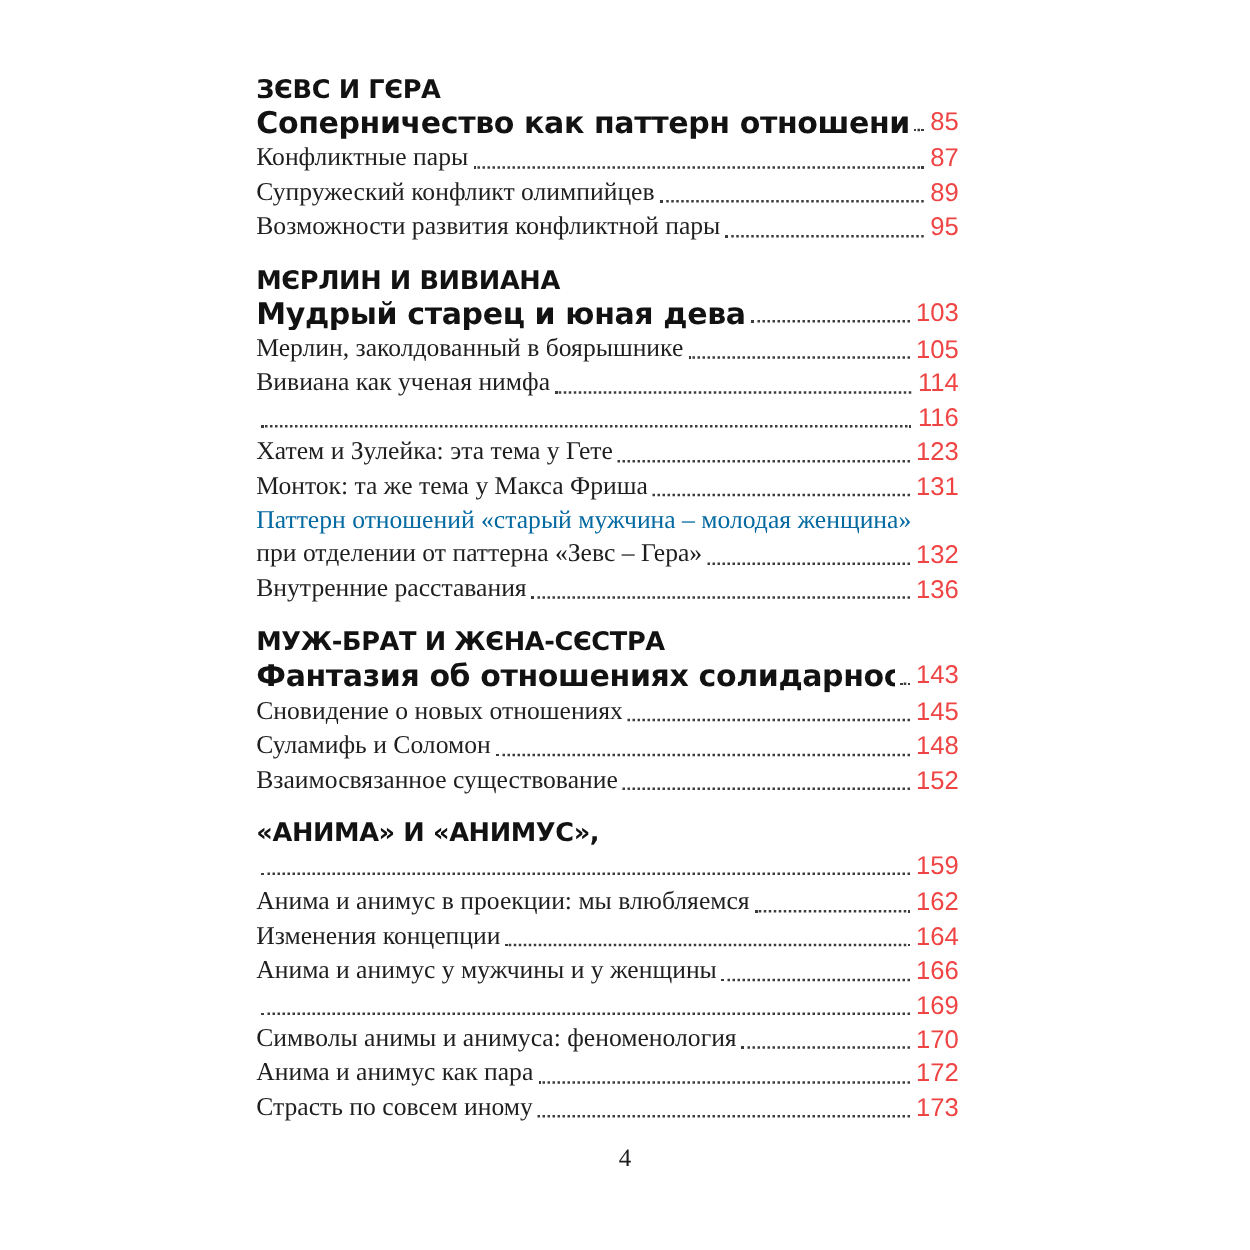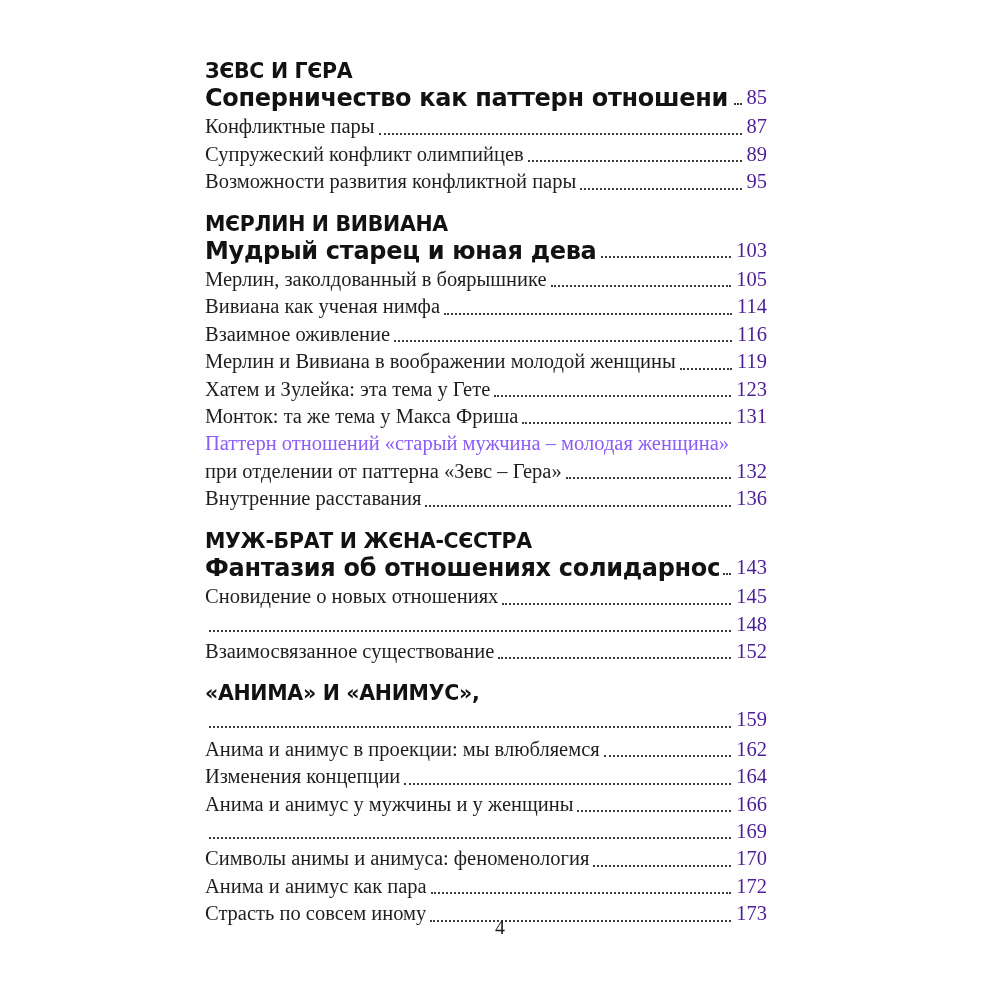--- a/index.html
+++ b/index.html
@@ -47,33 +47,33 @@
     letter-spacing:-0.3px;
     color:#121212;
   }
   .row.plain .t{
     font-size:20.5px;
     color:#1e1e1e;
   }
   .plainline{
     font-size:20.5px;
     line-height:27.4px;
-    color:#8b5cf6;
+    color:#0369a1;
     white-space:nowrap;
   }
   .lead{
     flex:1 1 auto;
     min-width:8px;
     border-bottom:2.2px dotted #3c3c3c;
     margin:0 5px 6px 4px;
   }
   .pg{
-    font-family:Liberation Serif, serif;
-    font-size:20.5px;
-    color:#4c1d95;
+    font-family:Liberation Sans, sans-serif;
+    font-size:20.5px;
+    color:#ef4444;
     white-space:nowrap;
     flex:0 0 auto;
   }
   .entries{margin-top:2px;}
   .footer{
     position:absolute;
     left:0;right:0;
     top:916px;
     text-align:center;
     font-size:20px;
@@ -122,30 +122,24 @@
             <span class="t">Мерлин, заколдованный в боярышнике</span>
             <span class="lead"></span>
             <span class="pg">105</span>
           </div>
           <div class="row plain">
             <span class="t">Вивиана как ученая нимфа</span>
             <span class="lead"></span>
             <span class="pg">114</span>
           </div>
           <div class="row plain">
-            <span class="t">Взаимное оживление</span>
             <span class="lead"></span>
             <span class="pg">116</span>
           </div>
           <div class="row plain">
-            <span class="t">Мерлин и Вивиана в воображении молодой женщины</span>
-            <span class="lead"></span>
-            <span class="pg">119</span>
-          </div>
-          <div class="row plain">
             <span class="t">Хатем и Зулейка: эта тема у Гете</span>
             <span class="lead"></span>
             <span class="pg">123</span>
           </div>
           <div class="row plain">
             <span class="t">Монток: та же тема у Макса Фриша</span>
             <span class="lead"></span>
             <span class="pg">131</span>
           </div>
           <div class="plainline">Паттерн отношений «старый мужчина – молодая женщина»</div>
@@ -168,20 +162,21 @@
           <span class="lead"></span>
           <span class="pg">143</span>
         </div>
         <div class="entries">
           <div class="row plain">
             <span class="t">Сновидение о новых отношениях</span>
             <span class="lead"></span>
             <span class="pg">145</span>
           </div>
           <div class="row plain">
+            <span class="t">Суламифь и Соломон</span>
             <span class="lead"></span>
             <span class="pg">148</span>
           </div>
           <div class="row plain">
             <span class="t">Взаимосвязанное существование</span>
             <span class="lead"></span>
             <span class="pg">152</span>
           </div>
         </div>
       </section>

